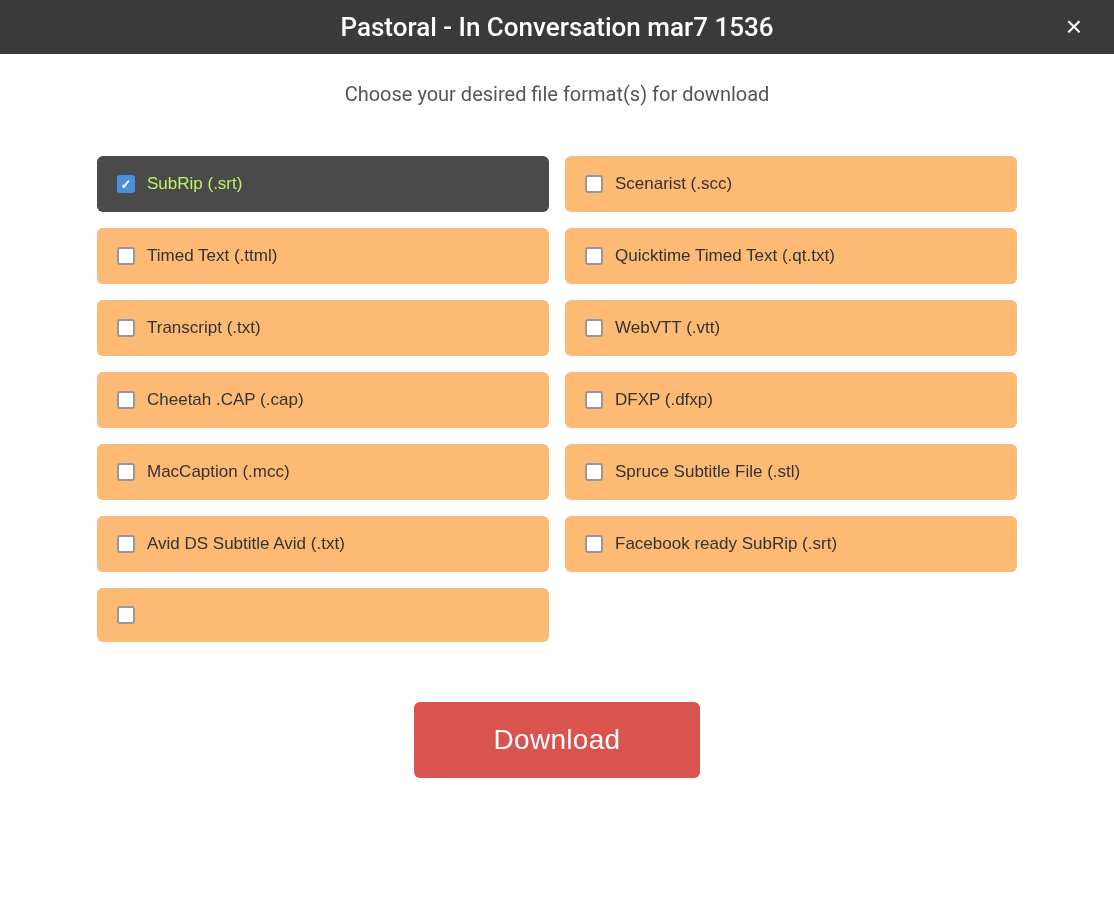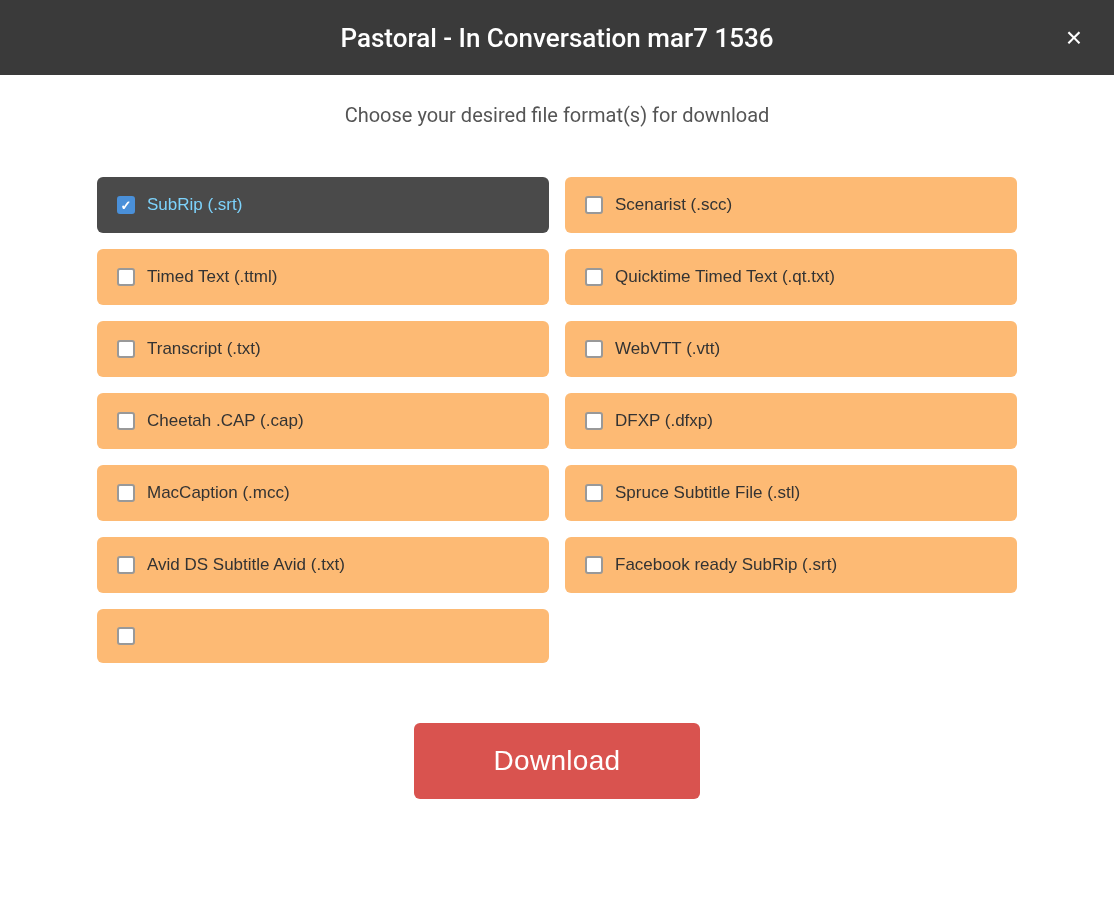--- a/index.html
+++ b/index.html
@@ -27,21 +27,21 @@
       overflow: hidden;
     }
 
     .title-bar {
       background: #3a3a3a;
       color: #ffffff;
       display: flex;
       align-items: center;
       justify-content: center;
       padding: 0 20px;
-      height: 75px;
+      height: 54px;
       position: relative;
       flex-shrink: 0;
     }
 
     .title-bar-title {
       font-size: 26px;
       font-weight: 500;
       color: #ffffff;
     }
 
@@ -126,21 +126,21 @@
     .format-option.selected .format-checkbox-check {
       display: block;
     }
 
     .format-label {
       font-size: 17px;
       color: #333333;
     }
 
     .format-option.selected .format-label {
-      color: #7dd3fc;
+      color: #bef264;
     }
 
     .download-button {
       background: #d9534f;
       color: #ffffff;
       border: none;
       border-radius: 6px;
       padding: 22px 80px;
       font-size: 28px;
       cursor: pointer;

